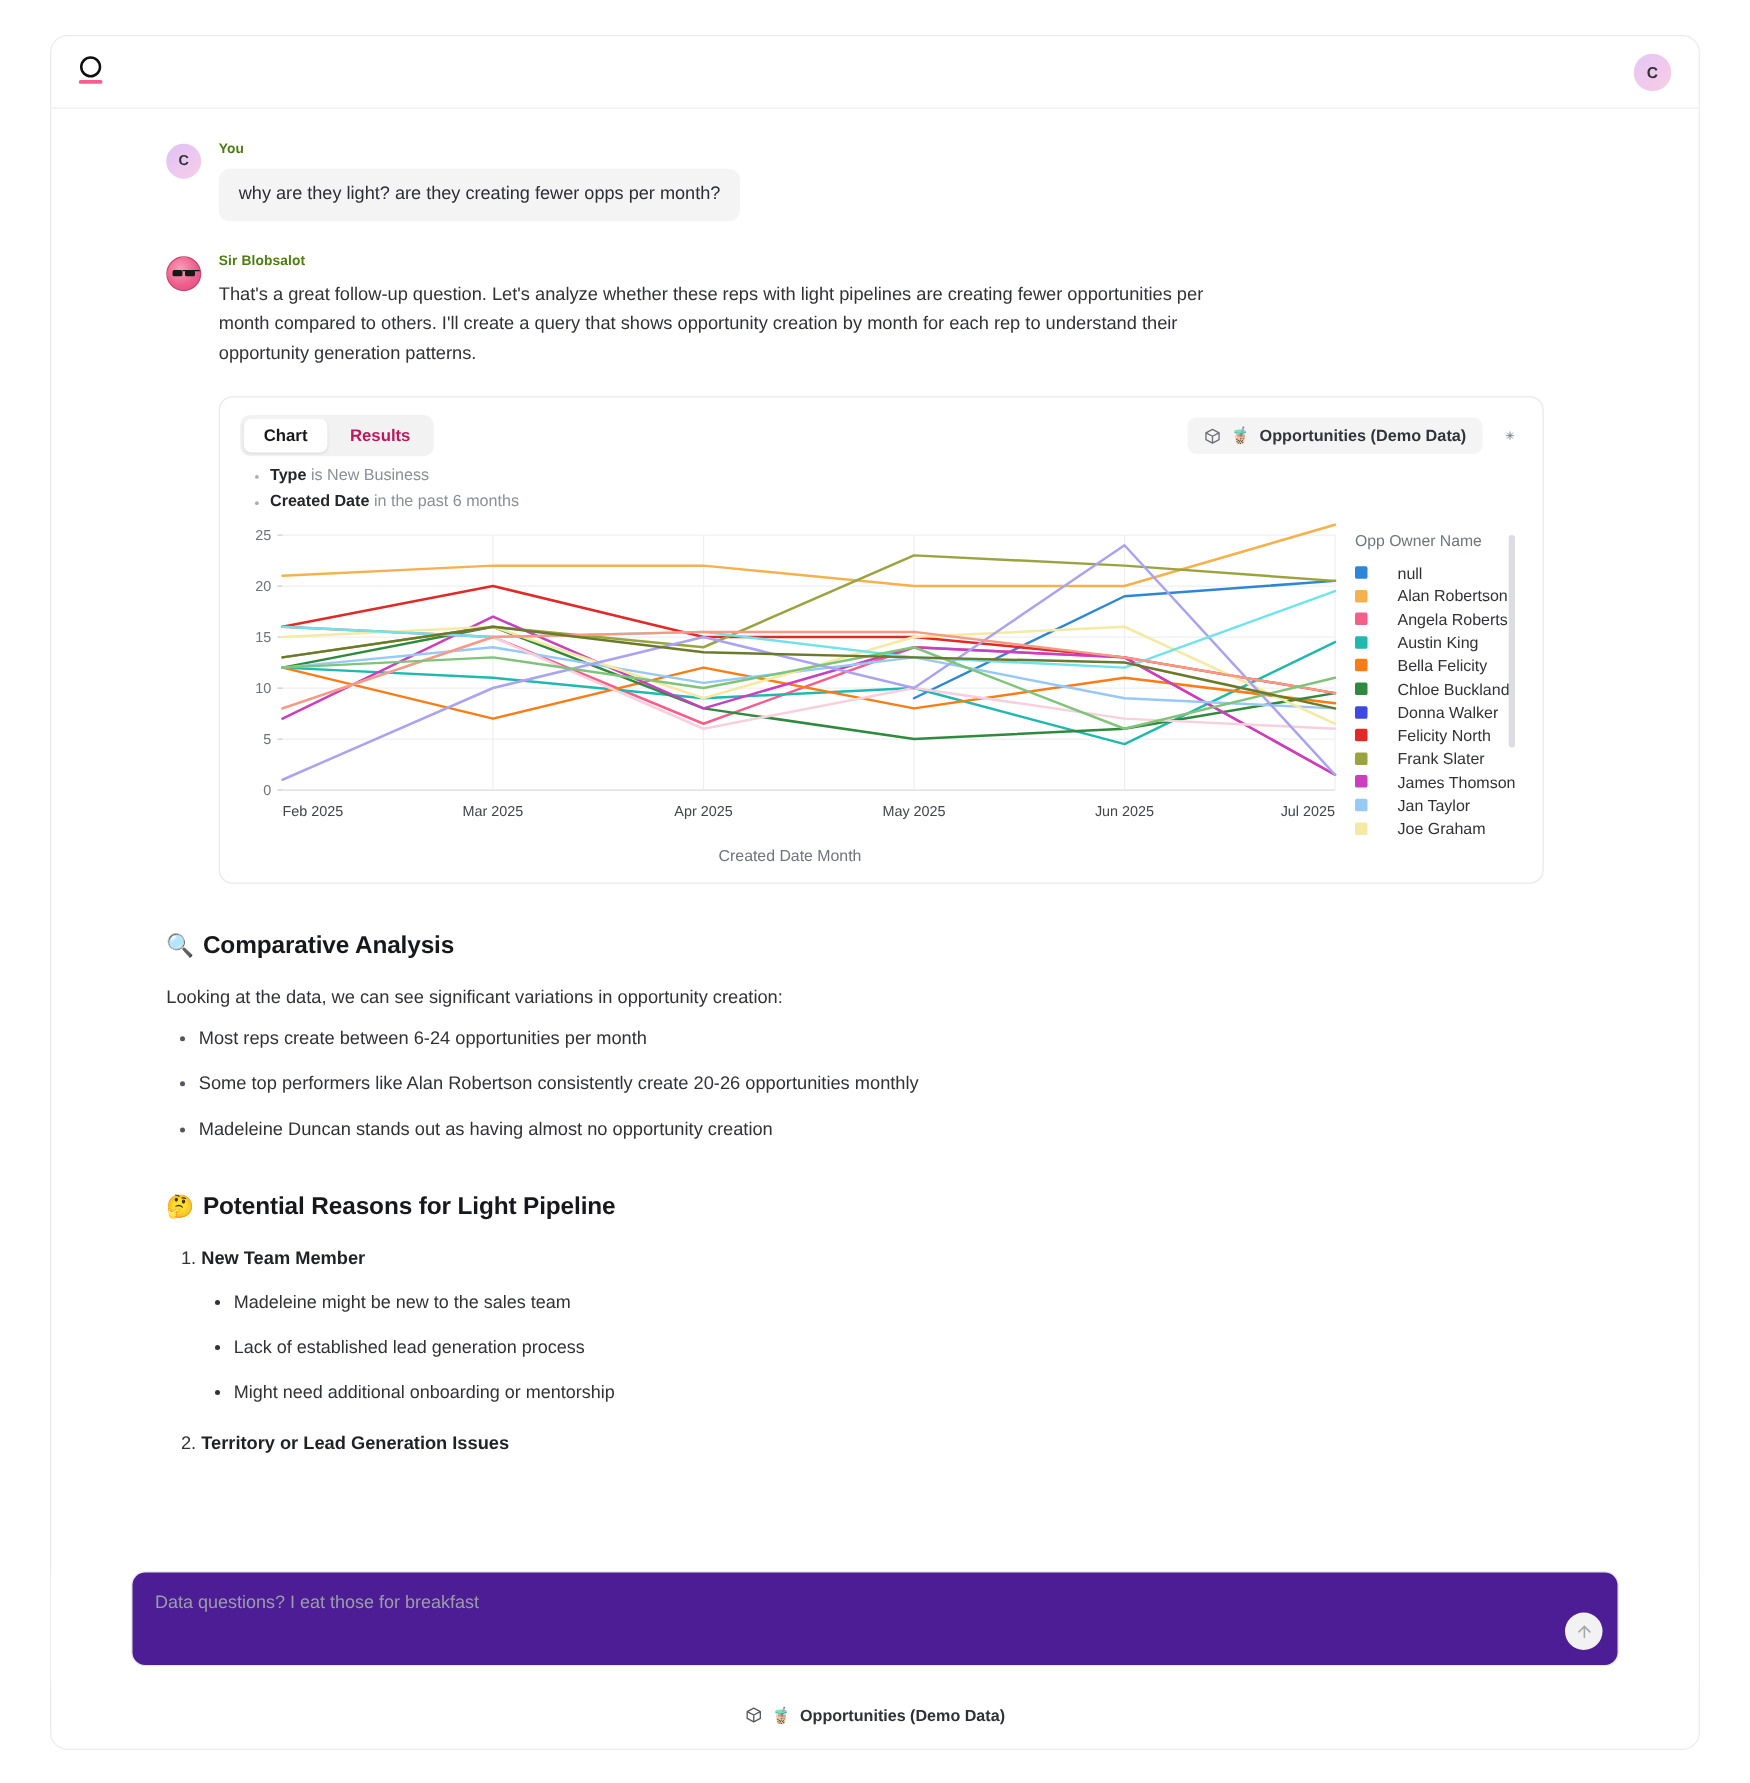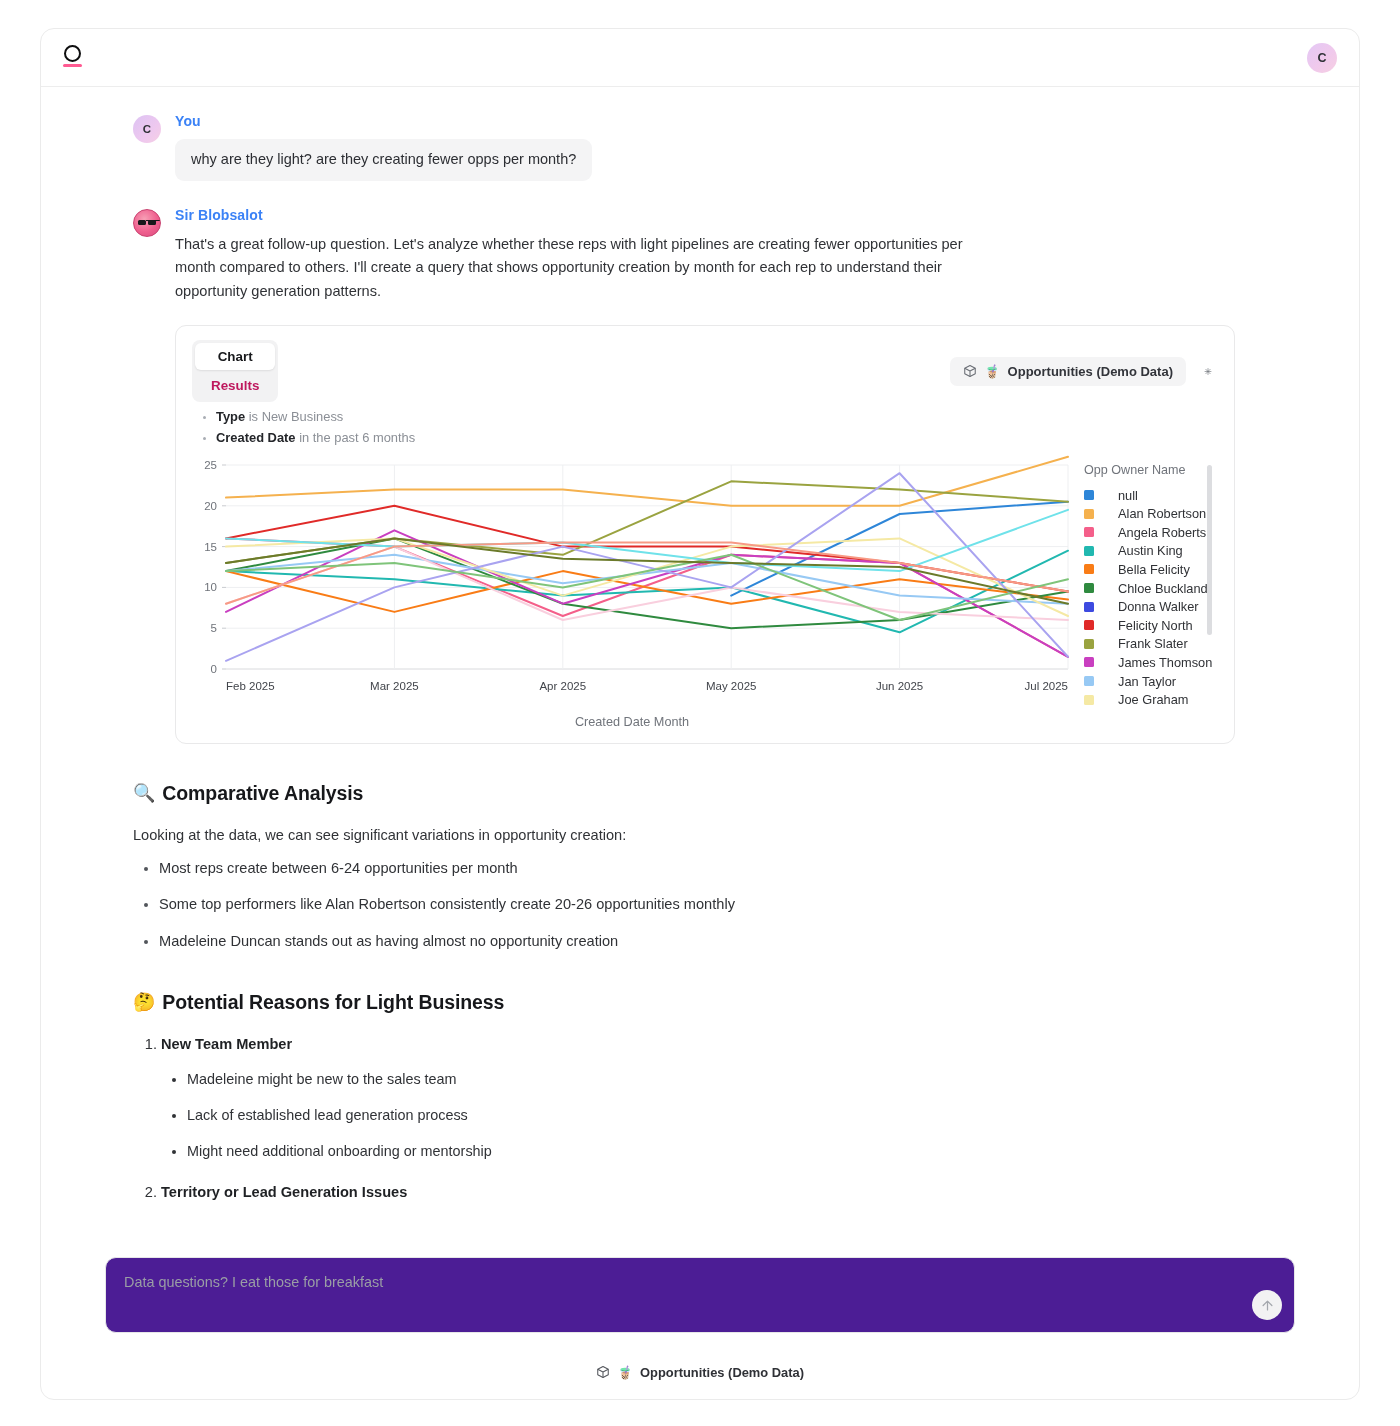--- a/index.html
+++ b/index.html
@@ -112,23 +112,23 @@
   .blob-glasses::after  { left: 12px; }
   .blob-bridge {
     position: absolute;
     top: 10.5px; left: 12px;
     width: 14px; height: 1.4px;
     background: #18181b;
   }
 
   .msg-body { flex: 1 1 auto; min-width: 0; }
   .msg-name {
-    font-size: 14px;
+    font-size: 11px;
     font-weight: 700;
-    color: #3b82f6;
+    color: #4d7c0f;
     margin-bottom: 10px;
     letter-spacing: .1px;
   }
   .bubble {
     display: inline-block;
     background: #f4f4f5;
     border-radius: 9px;
     padding: 11px 16px;
     font-size: 14.5px;
     color: #2c2e33;
@@ -155,21 +155,20 @@
     display: flex;
     align-items: center;
     justify-content: space-between;
   }
   .tabs {
     display: inline-flex;
     background: #f2f2f3;
     border-radius: 8px;
     padding: 3px;
     gap: 2px;
-    flex-direction: column;
   }
   .tab {
     font-size: 13.4px;
     padding: 6px 16px;
     border-radius: 6px;
     color: #be185d;
     font-weight: 700;
     cursor: pointer;
     border: none;
     background: transparent;
@@ -572,21 +571,21 @@
       </h2>
       <p class="lead">Looking at the data, we can see significant variations in opportunity creation:</p>
       <ul class="bullets">
         <li>Most reps create between 6-24 opportunities per month</li>
         <li>Some top performers like Alan Robertson consistently create 20-26 opportunities monthly</li>
         <li>Madeleine Duncan stands out as having almost no opportunity creation</li>
       </ul>
 
       <h2 class="h-section">
         <span class="h-emoji">🤔</span>
-        <span>Potential Reasons for Light Business</span>
+        <span>Potential Reasons for Light Pipeline</span>
       </h2>
       <ol class="numbered">
         <li>
           <span>New Team Member</span>
           <ul>
             <li>Madeleine might be new to the sales team</li>
             <li>Lack of established lead generation process</li>
             <li>Might need additional onboarding or mentorship</li>
           </ul>
         </li>

